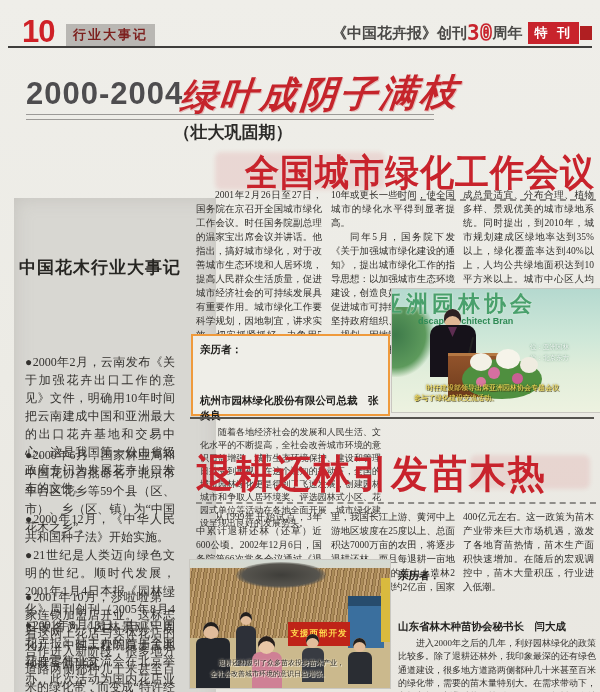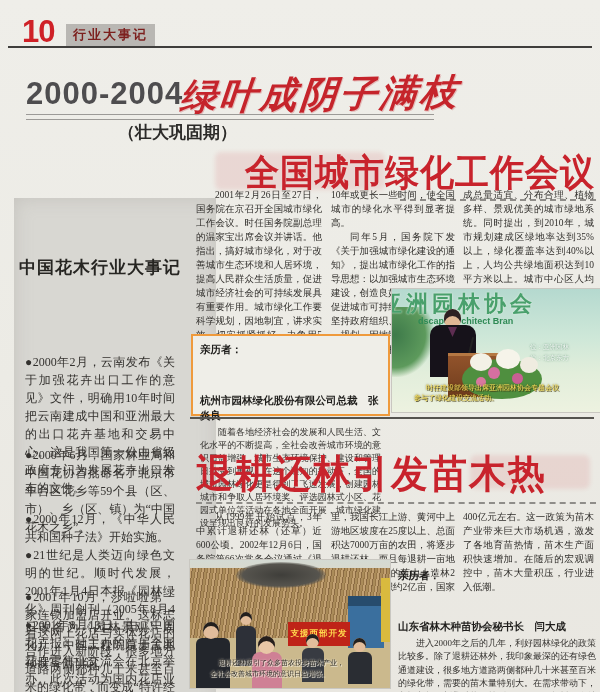--- a/index.html
+++ b/index.html
@@ -13,21 +13,21 @@
   .mast-num{font-family:"DejaVu Sans Mono","Liberation Mono",monospace;font-weight:900;font-size:21px;line-height:1;}
   .mast-3{color:#c8232c;}
   .mast-0{color:transparent;-webkit-text-stroke:1.6px #c8232c;text-stroke:1.6px #c8232c;}
   #badge{background:#c8232c;color:#fff;font-size:13px;font-weight:bold;padding:2px 6px;margin-left:6px;letter-spacing:3px;}
   #badge-tail{display:inline-block;width:12px;height:14px;background:#b01f22;margin-left:1px;vertical-align:middle;}
   #head-rule{left:8px;top:46px;width:584px;border-top:2px solid #3f3e3c;}
   
   #years{left:26px;top:76px;font-family:"Liberation Sans",sans-serif;font-weight:900;font-size:31px;color:#4e4d4f;letter-spacing:1px;}
   #callig{left:180px;top:70px;font-family:"DejaVu Serif",serif;font-style:italic;font-weight:bold;font-size:37px;color:#c5242b;transform:skewX(-6deg) rotate(-1deg);letter-spacing:3px;text-shadow:1px 1px 0 rgba(197,36,43,.25);}
   #title-underline{left:26px;top:114px;width:408px;height:4px;border-top:1.5px solid #9c9a97;border-bottom:1.5px solid #9c9a97;}
-  #phase{left:118px;top:121px;width:230px;font-weight:bold;font-size:17px;color:#2c2b29;}
+  #phase{left:118px;top:121px;width:230px;text-align:center;font-weight:bold;font-size:17px;color:#2c2b29;}
   
   #sidebar{left:14px;top:198px;width:172px;height:490px;background:#d8d7d2;box-shadow:inset 0 0 18px rgba(160,158,152,.35);padding:15px;}
   #sidebar-title{position:absolute;left:0;top:58px;width:172px;text-align:center;font-weight:bold;font-size:17px;color:#262522;letter-spacing:1px;}
   .sb-item{position:absolute;left:11px;width:150px;font-size:12px;line-height:1.5;text-align:justify;color:#33312e;}
   
   #headline1{right:5px;top:148px;font-family:"Liberation Sans",sans-serif;font-weight:900;font-size:34px;color:#c8232c;letter-spacing:1px;transform:scaleY(1.08);transform-origin:top;}
   #dash1{left:400px;top:199px;width:196px;border-top:2px dashed #8f8d89;}
   .bodycol{font-size:9.5px;line-height:1.48;text-align:justify;color:#2f2d2a;}
   .ind{text-indent:2em;}
   #a1c1{left:196px;top:188px;width:126px;}
@@ -80,20 +80,28 @@
   #w2 .w-body{margin-top:3px;}
   .ghost{position:absolute;filter:blur(2px);opacity:.10;background:#c8232c;}
 </style>
 </head>
 <body>
 
 <div id="page">
 
   <div class="abs" id="page-num">10</div>
   <div class="abs" id="section-box">行业大事记</div>
+  <div class="abs" id="masthead">
+    <span>《中国花卉报》创刊</span>
+    <span class="mast-num mast-3">3</span>
+    <span class="mast-num mast-0">0</span>
+    <span>周年</span>
+    <span id="badge">特 刊</span>
+    <span id="badge-tail"></span>
+  </div>
   <div class="abs" id="head-rule"></div>
 
   <div class="abs" id="years">2000-2004</div>
   <div class="abs" id="callig">绿叶成阴子满枝</div>
   <div class="abs" id="title-underline"></div>
   <div class="abs" id="phase">（壮大巩固期）</div>
 
   <div class="abs" id="sidebar">
     <div id="sidebar-title">中国花木行业大事记</div>
     <div class="sb-item" style="top:155px">●2000年2月，云南发布《关于加强花卉出口工作的意见》文件，明确用10年时间把云南建成中国和亚洲最大的出口花卉基地和交易中心。这是我国第一份由省级政府专门为发展花卉出口发布的文件。</div>

